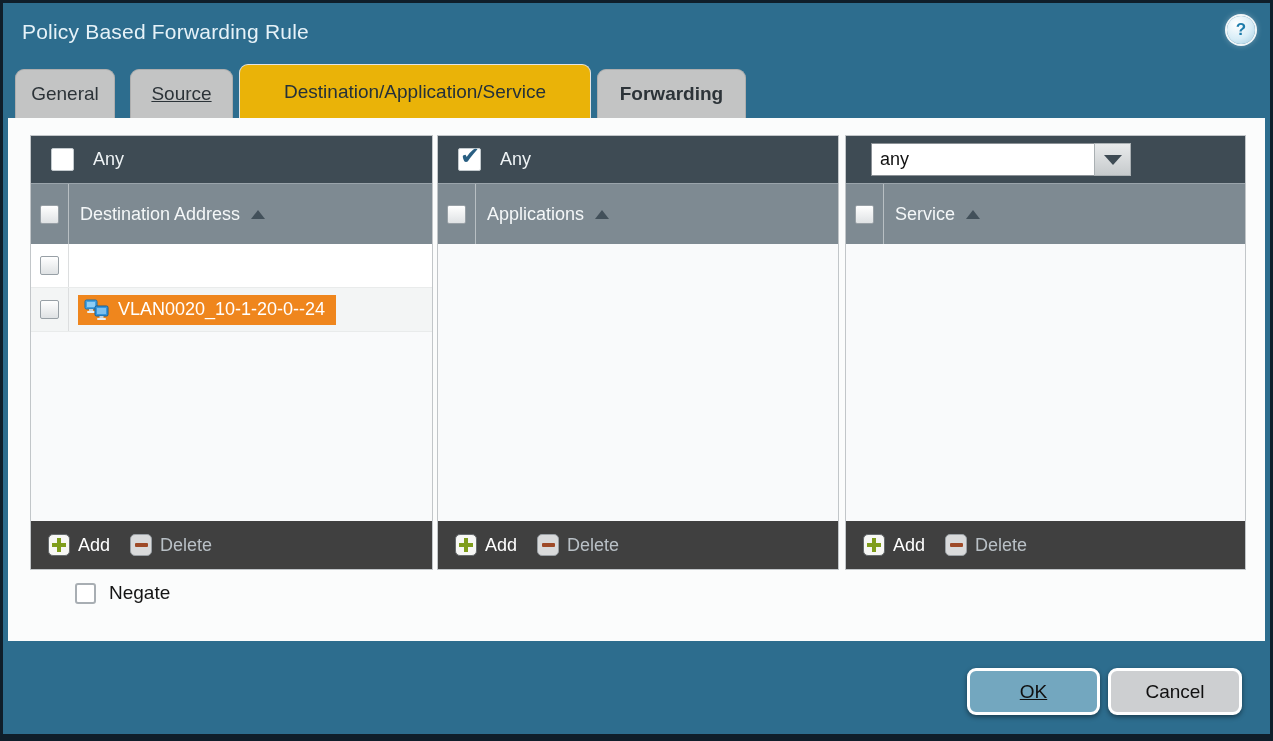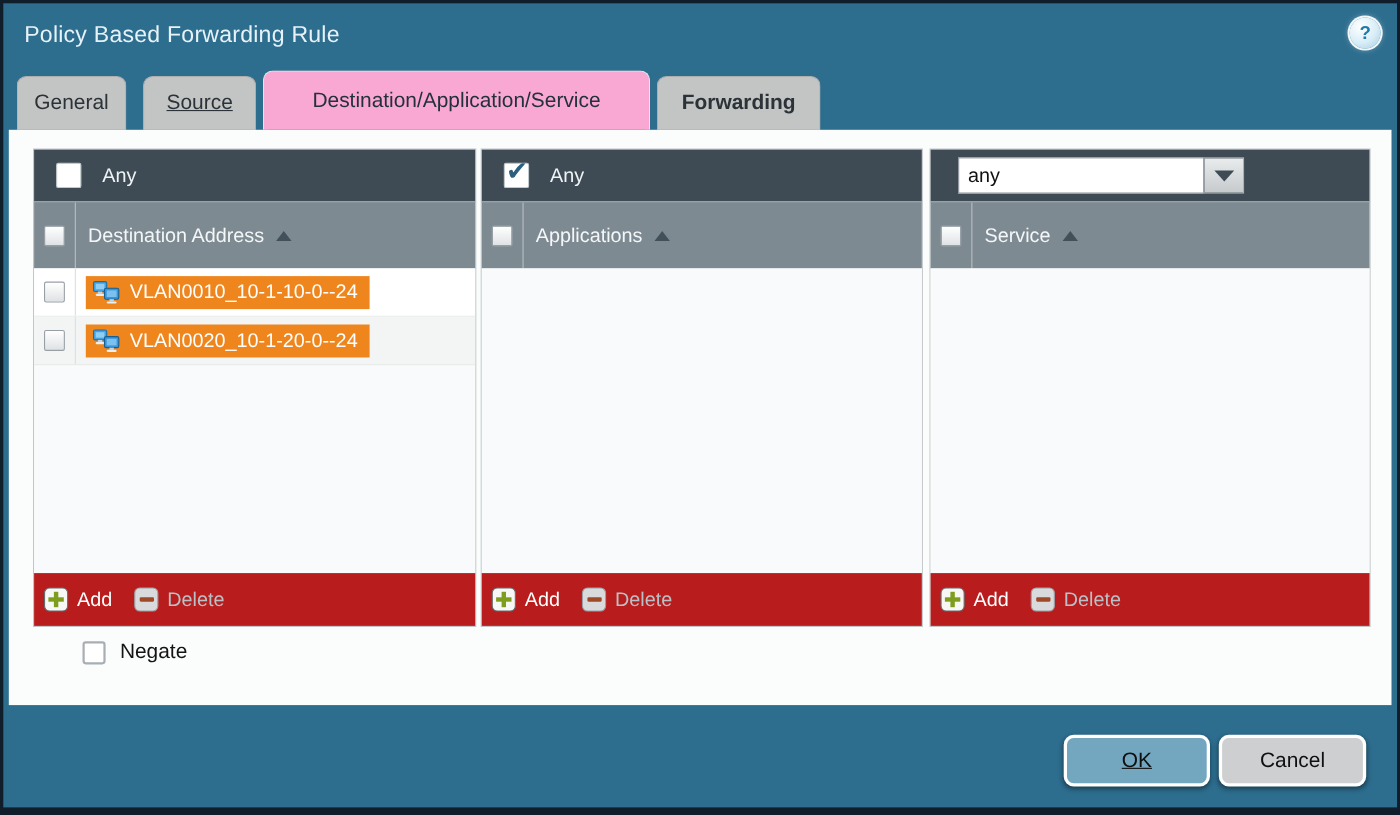--- a/index.html
+++ b/index.html
@@ -13,21 +13,21 @@
           background: radial-gradient(circle at 35% 30%, #ffffff, #d8edf7 55%, #a3cde1);
           box-shadow: 0 0 0 2px rgba(255,255,255,.92), 0 0 7px rgba(255,255,255,.6);
           display: flex; align-items: center; justify-content: center;
           color: #1d7cab; font-weight: bold; font-size: 17px; cursor: pointer; }
 
   
   .tab { position: absolute; top: 66px; height: 49px; background: #c3c4c4;
          border: 1px solid #aeaeae; border-bottom: none; border-radius: 9px 9px 0 0;
          display: flex; align-items: center; justify-content: center;
          font-size: 19px; color: #2c3338; cursor: pointer; z-index: 2; }
-  .tab.active { top: 61px; height: 54px; background: #f9a8d4; border-color: #e4e4e4; color: #24313a; z-index: 4; }
+  .tab.active { top: 61px; height: 54px; background: #eab308; border-color: #e4e4e4; color: #24313a; z-index: 4; }
   .tab-general    { left: 12px;  width: 100px; }
   .tab-source     { left: 127px; width: 103px; text-decoration: underline; }
   .tab-dest       { left: 236px; width: 352px; }
   .tab-forwarding { left: 594px; width: 149px; font-weight: bold; }
 
   
   .content { position: absolute; left: 5px; top: 115px; width: 1257px; height: 523px; background: #fbfcfc; z-index: 3; }
 
   .panel { position: absolute; top: 17px; height: 435px; border: 1px solid #c2c6c9; background: #f9fafb;
            display: flex; flex-direction: column; }
@@ -44,21 +44,21 @@
   .phead .hlabel { color: #f4f7f8; font-size: 18px; margin-left: 11px; }
 
   .plist { flex: 1; background: #f9fafb; overflow: hidden; }
   .row { height: 44px; display: flex; align-items: center; background: #ffffff; border-bottom: 1px solid #e9ebeb; }
   .row.alt { background: #f3f5f5; }
   .row .cbcell { width: 38px; align-self: stretch; display: flex; align-items: center; justify-content: center;
                  border-right: 1px solid #dcdedf; flex: none; }
   .chip { margin-left: 9px; display: inline-flex; align-items: center; gap: 8px; height: 30px;
           padding: 0 11px 0 5px; background: #ef861d; color: #ffffff; font-size: 18px; cursor: pointer; }
 
-  .pfoot { height: 48px; background: #b91c1c; display: flex; align-items: center; padding-left: 9px; gap: 20px; flex: none; }
+  .pfoot { height: 48px; background: #404040; display: flex; align-items: center; padding-left: 17px; gap: 20px; flex: none; }
   .tool { display: flex; align-items: center; gap: 8px; font-size: 18px; color: #ffffff; cursor: pointer; }
   .ticon { width: 22px; height: 22px; border-radius: 5px; background: #f7f7f5; border: 1px solid #666b6e;
            display: flex; align-items: center; justify-content: center; flex: none; }
   .plus { position: relative; width: 14px; height: 14px; }
   .plus::before { content: ""; position: absolute; left: 5px; top: 0; width: 4px; height: 14px; background: #7f9d1c; }
   .plus::after  { content: ""; position: absolute; left: 0; top: 5px; width: 14px; height: 4px; background: #7f9d1c; }
   .minus { width: 13px; height: 4px; background: #9e4a28; border-radius: 1px; }
   .tool.disabled { color: #b9c0c6; cursor: default; }
   .tool.disabled .ticon { background: #d9dadb; border-color: #9aa0a5; }
 
@@ -126,33 +126,20 @@
             <span class="cb sm"></span>
           </div>
           <span class="hlabel">Destination Address</span>
           <span class="tri-up"></span>
         </div>
         <div class="plist">
             <div class="row">
               <div class="cbcell">
                 <span class="cb sm"></span>
               </div>
-              <span class="chip">
-                <svg width="27" height="22" viewBox="0 0 27 22">
-                  <rect x="2" y="1" width="12" height="9" rx="1.5" fill="#45a2e2" stroke="#1b6fa8"></rect>
-                  <rect x="4" y="3" width="8" height="5" fill="#8ecdf4"></rect>
-                  <rect x="6" y="10" width="4" height="2" fill="#c9d4da"></rect>
-                  <rect x="4" y="12" width="8" height="2" rx="1" fill="#e8eef1"></rect>
-                  <rect x="12" y="7" width="13" height="10" rx="1.5" fill="#3596dd" stroke="#155f94"></rect>
-                  <rect x="14" y="9" width="9" height="6" fill="#7cc0ef"></rect>
-                  <rect x="16.5" y="17" width="4" height="2" fill="#c9d4da"></rect>
-                  <rect x="14" y="19" width="9" height="2" rx="1" fill="#e8eef1"></rect>
-                </svg>
-                <span>VLAN0010_10-1-10-0--24</span>
-              </span>
             </div>
             <div class="row alt">
               <div class="cbcell">
                 <span class="cb sm"></span>
               </div>
               <span class="chip">
                 <svg width="27" height="22" viewBox="0 0 27 22">
                   <rect x="2" y="1" width="12" height="9" rx="1.5" fill="#45a2e2" stroke="#1b6fa8"></rect>
                   <rect x="4" y="3" width="8" height="5" fill="#8ecdf4"></rect>
                   <rect x="6" y="10" width="4" height="2" fill="#c9d4da"></rect>

